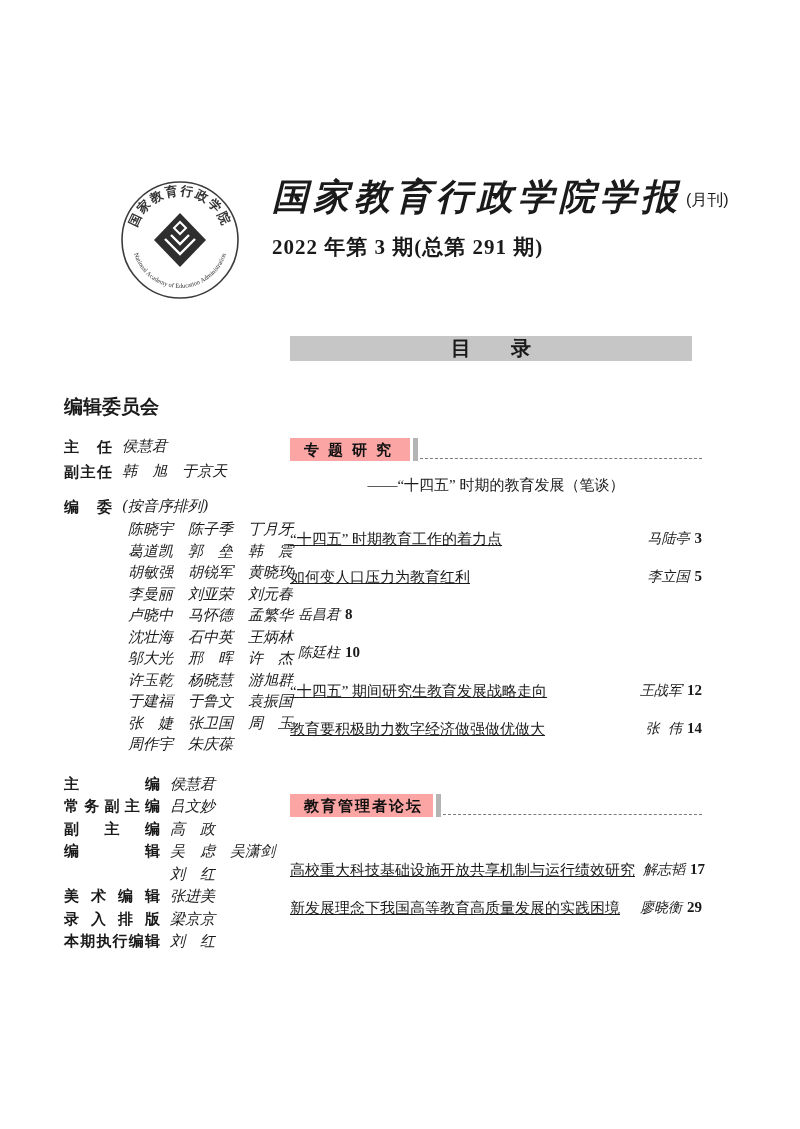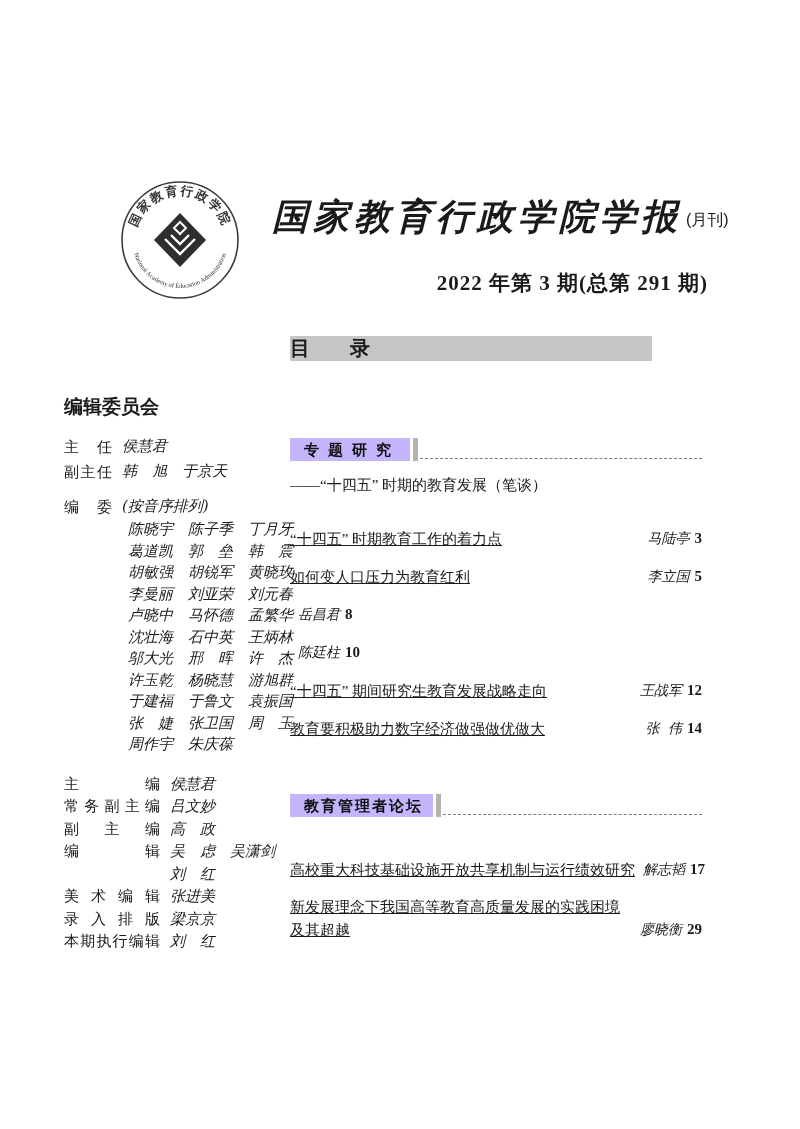--- a/index.html
+++ b/index.html
@@ -3,71 +3,71 @@
 <meta charset="utf-8">
 <style>
   html,body { margin:0; padding:0; background:#e8e8e8; }
   .page {
     position:relative; width:800px; height:1129px; margin:0 auto;
     background:#ffffff; overflow:hidden; color:#1a1a1a;
     font-family:"Liberation Serif", serif;
   }
   
   .logo { position:absolute; left:118px; top:178px; width:124px; height:124px; }
-  .masthead { position:absolute; left:272px; top:196px; width:436px; text-align:right; }
+  .masthead { position:absolute; left:272px; top:176px; width:436px; text-align:left; }
   .journal-title {
     font-family:"DejaVu Serif", serif; font-style:italic; font-weight:bold;
     font-size:36px; letter-spacing:5px; white-space:nowrap; line-height:1.15;
   }
   .journal-title .suffix {
     font-family:"Liberation Sans", sans-serif; font-style:normal; font-weight:normal;
     font-size:16px; letter-spacing:0; vertical-align:4px; margin-left:4px;
   }
   .issue-line {
-    margin-top:32px; font-weight:bold; font-size:21px; letter-spacing:1px;
+    margin-top:16px; font-weight:bold; font-size:21px; letter-spacing:1px;
     font-family:"Liberation Serif", serif;
   }
   
   .toc-bar {
-    position:absolute; left:290px; top:336px; width:362px; height:25px;
-    background:#c6c6c6; text-align:left; line-height:25px;
+    position:absolute; left:290px; top:336px; width:402px; height:25px;
+    background:#c6c6c6; text-align:center; line-height:25px;
     font-family:"Liberation Sans", sans-serif; font-weight:bold; font-size:20px;
   }
   
   .left-col { position:absolute; left:64px; top:394px; width:220px; font-size:15px; }
   .ed-heading {
     font-family:"Liberation Sans", sans-serif; font-weight:bold; font-size:19px;
     margin-bottom:14px;
   }
   .ed-row { line-height:25px; white-space:nowrap; }
   .ed-row-b { line-height:22.5px; white-space:nowrap; }
   .lbl {
     display:inline-block; text-align:justify; text-align-last:justify;
-    font-family:"Liberation Sans", sans-serif; font-weight:normal; vertical-align:top;
+    font-family:"Liberation Sans", sans-serif; font-weight:bold; vertical-align:top;
   }
   .lbl-sm { width:48px; }
   .lbl-lg { width:96px; }
   .kai { font-family:"DejaVu Serif", serif; font-style:italic; }
   .val { margin-left:10px; }
   .ed-note { margin-left:10px; }
   .committee-block { margin-top:10px; }
   .names { margin-left:64px; line-height:21.5px; white-space:nowrap; }
   .bottom-block { margin-top:17px; }
   
   .right-col { position:absolute; left:290px; top:438px; width:412px; font-size:15px; }
   .sec-tabbar { display:flex; align-items:stretch; height:23px; }
   .sec-tab {
-    background:#c4b5fd; color:#111; padding:0 10px 0 14px; line-height:23px;
+    background:#fca5a5; color:#111; padding:0 10px 0 14px; line-height:23px;
     font-family:"Liberation Sans", sans-serif; font-weight:bold; font-size:15px;
   }
   .tab-ls8 { letter-spacing:9px; }
   .tab-ls2 { letter-spacing:2px; }
   .sec-tickbar { width:5px; background:#b4b4b4; margin-left:3px; }
   .sec-dashes { flex:1; align-self:flex-end; border-bottom:1px dashed #7a7a7a; margin:0 0 2px 2px; }
-  .sec-subtitle { margin-top:13px; line-height:22px; font-size:15px; }
+  .sec-subtitle { margin-top:13px; line-height:22px; font-size:15px;text-align:center; }
   .articles-1 { margin-top:31px; }
   .articles-2 { margin-top:41px; }
   .article { display:flex; align-items:flex-end; margin-bottom:14px; line-height:23px; }
   .a-title { flex:1;text-decoration:underline; }
   .a-title span { display:block; white-space:nowrap; }
   .a-ref { white-space:nowrap; margin-left:8px; }
   .a-author { font-family:Liberation Mono, monospace; font-style:italic; font-size:14px; }
   .a-page { font-weight:bold; font-size:15px; margin-left:5px; font-family:"Liberation Serif", serif; }
   .sec2-gap { margin-top:53px; }
 </style>
@@ -216,20 +216,19 @@
       <div class="article">
         <div class="a-title">
             <span>高校重大科技基础设施开放共享机制与运行绩效研究</span>
             <span></span>
           </div>
         <div class="a-ref"><span class="a-author">解志韬</span><span class="a-page">17</span></div>
       </div>
       <div class="article">
         <div class="a-title">
             <span>新发展理念下我国高等教育高质量发展的实践困境</span>
-            <span>及其超越</span>
           </div>
         <div class="a-ref"><span class="a-author">廖晓衡</span><span class="a-page">29</span></div>
       </div>
     </div>
 
   </div>
 </div>
 
 </body></html>

